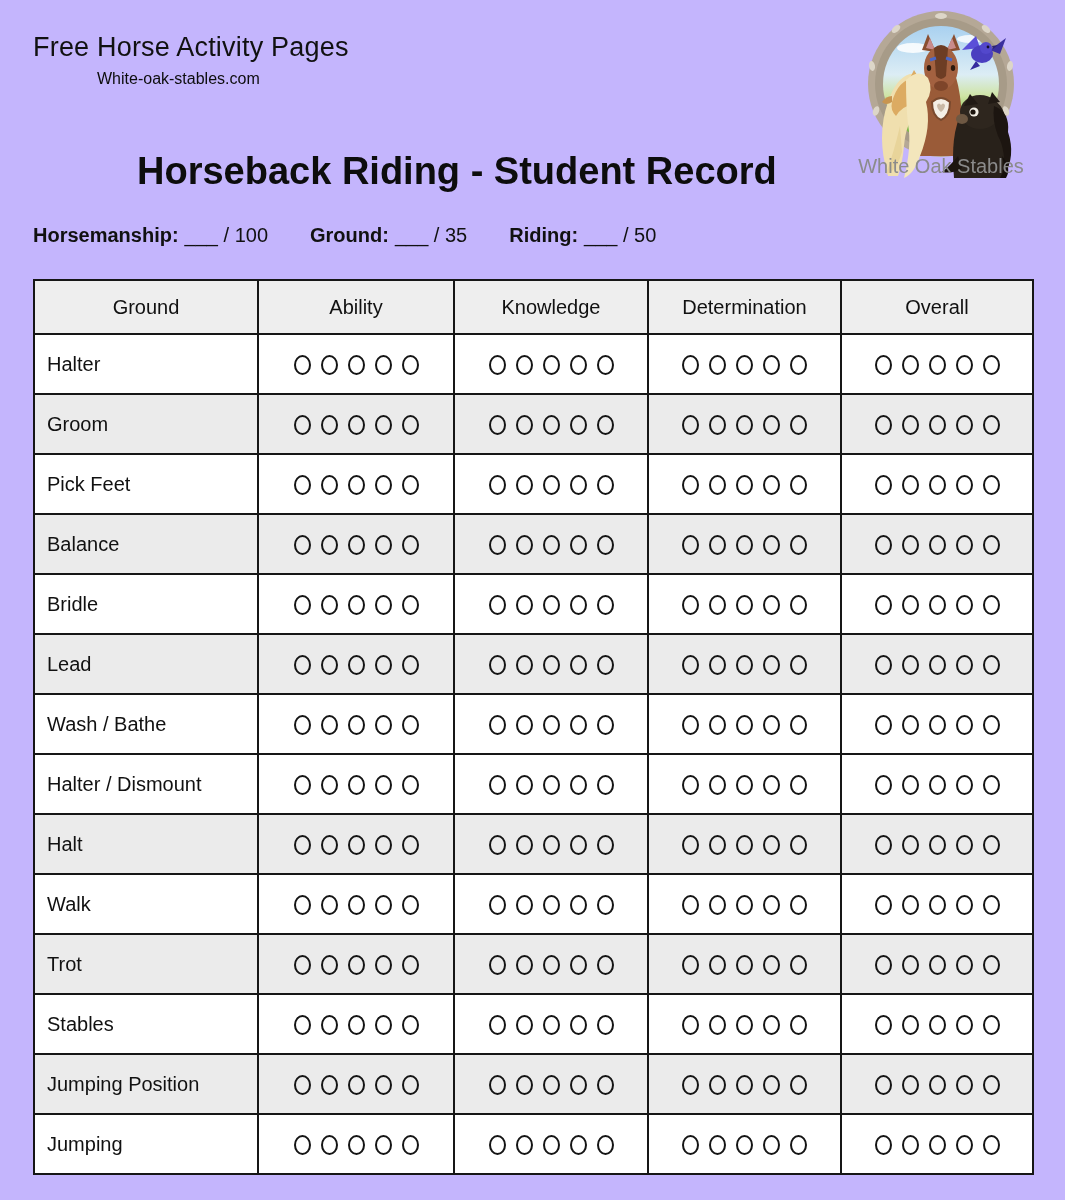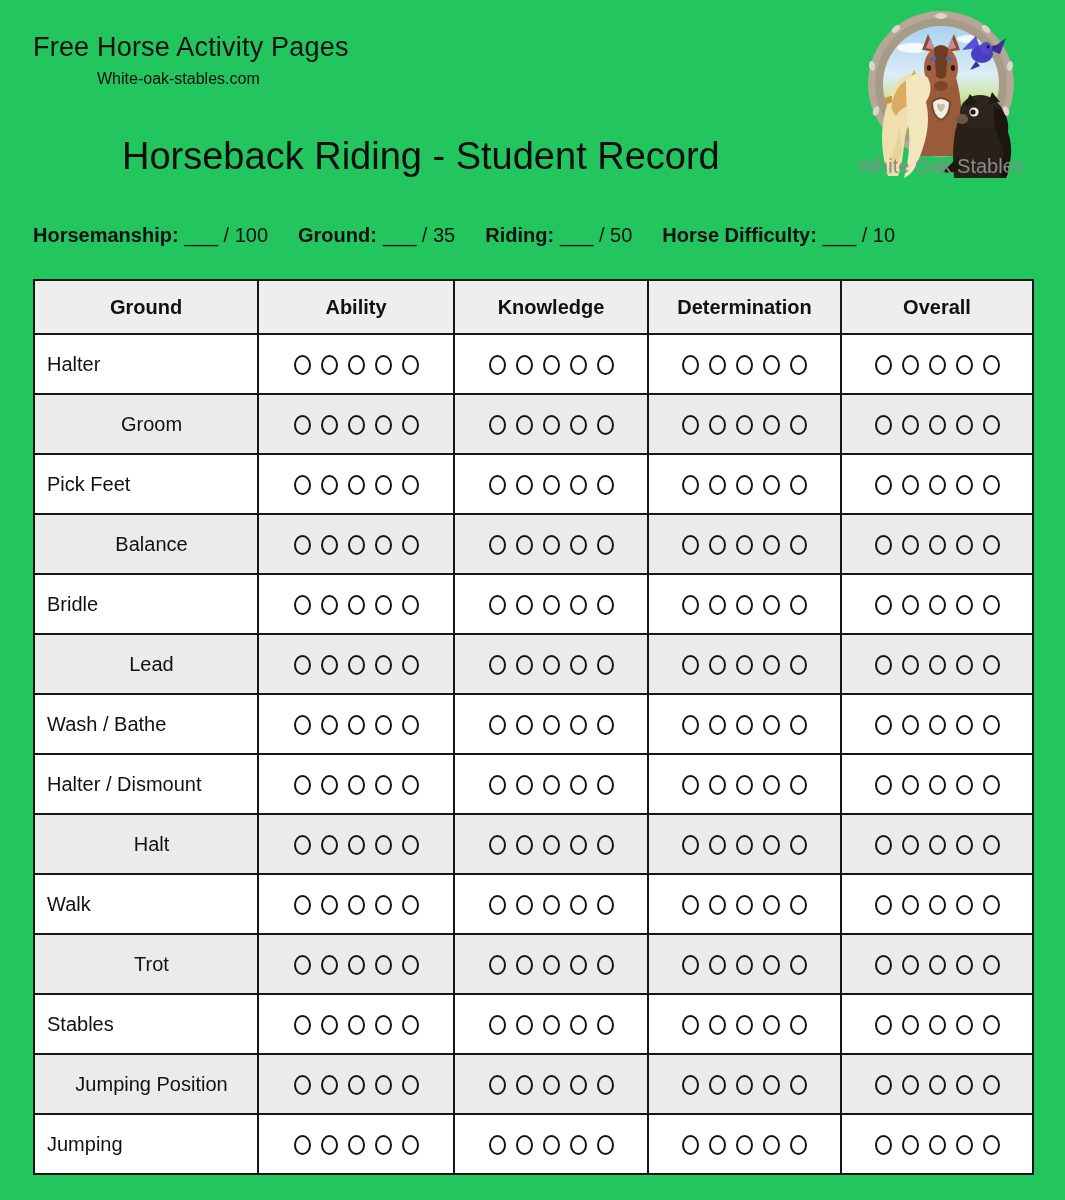--- a/index.html
+++ b/index.html
@@ -1,62 +1,62 @@
 <!DOCTYPE html>
 <html><head>
 <meta charset="utf-8">
 <style>
   html,body{margin:0;padding:0;background:#fff;}
   .page{
     position:relative;
     width:1065px;height:1200px;
-    background:#22c55e;
+    background:#c4b5fd;
     overflow:hidden;
     font-family:"Liberation Sans", sans-serif;
     color:#111;
   }
   .brand{
     position:absolute;left:33px;top:32px;
     font-size:27px;font-weight:400;letter-spacing:0.2px;
   }
   .brand-url{
     position:absolute;left:97px;top:70px;
     font-size:16px;color:#0d0d0d;
   }
   .title{
-    position:absolute;left:122px;top:135px;margin:0;
-    font-size:38px;font-weight:400;color:#0d0d0d;
+    position:absolute;left:122px;top:135px;margin:15px;
+    font-size:38px;font-weight:700;color:#0d0d0d;
   }
   .logo-wrap{position:absolute;left:858px;top:6px;width:166px;height:176px;}
   .scores{
     position:absolute;left:33px;top:224px;width:1010px;
-    display:flex;gap:30px;white-space:nowrap;
+    display:flex;gap:42px;white-space:nowrap;
     font-size:20px;
   }
   .score-label{font-weight:700;}
   .score-value{font-weight:400;margin-left:6px;}
   table.grid{
     position:absolute;left:33px;top:279px;
     width:999px;
     border-collapse:collapse;
     table-layout:fixed;
   }
   table.grid td, table.grid th{
     border:2px solid #161616;
     font-size:20px;
     overflow:hidden;
   }
   table.grid th{
     height:50px;
     background:#eeeeee;
-    font-weight:700;
+    font-weight:400;
     text-align:center;
   }
   table.grid td{height:56px;background:#ffffff;}
-  tr.alt td{background:#ebebeb;text-align:center;}
+  tr.alt td{background:#ebebeb;}
   td.label{padding-left:12px;text-align:left;margin-left:26px;}
   td.circles{text-align:center;}
   .circle{
     display:inline-block;
     width:13px;height:16px;
     border:2.5px solid #141414;
     border-radius:50%;
     margin:0 5px;
     vertical-align:middle;
     background:transparent;
@@ -158,21 +158,20 @@
       <text x="83" y="167" text-anchor="middle" font-size="20" fill="#8b8b8b">White Oak Stables</text>
     </svg>
   </div>
 
   <h1 class="title">Horseback Riding - Student Record</h1>
 
   <div class="scores">
     <span class="score"><span class="score-label">Horsemanship:</span><span class="score-value">___ / 100</span></span>
     <span class="score"><span class="score-label">Ground:</span><span class="score-value">___ / 35</span></span>
     <span class="score"><span class="score-label">Riding:</span><span class="score-value">___ / 50</span></span>
-    <span class="score"><span class="score-label">Horse Difficulty:</span><span class="score-value">___ / 10</span></span>
   </div>
 
   <table class="grid">
     <colgroup>
       <col style="width:224px">
       <col style="width:196px">
       <col style="width:194px">
       <col style="width:193px">
       <col style="width:192px">
     </colgroup>

